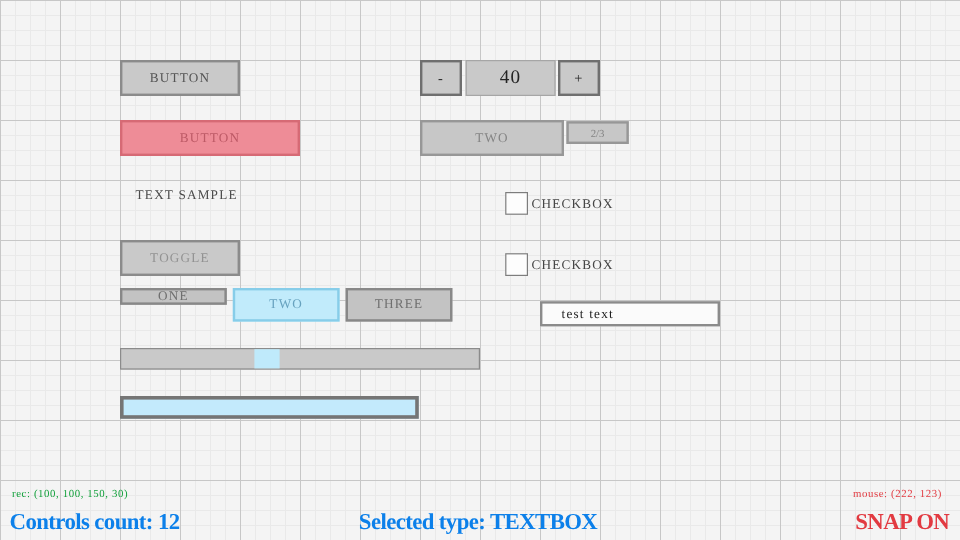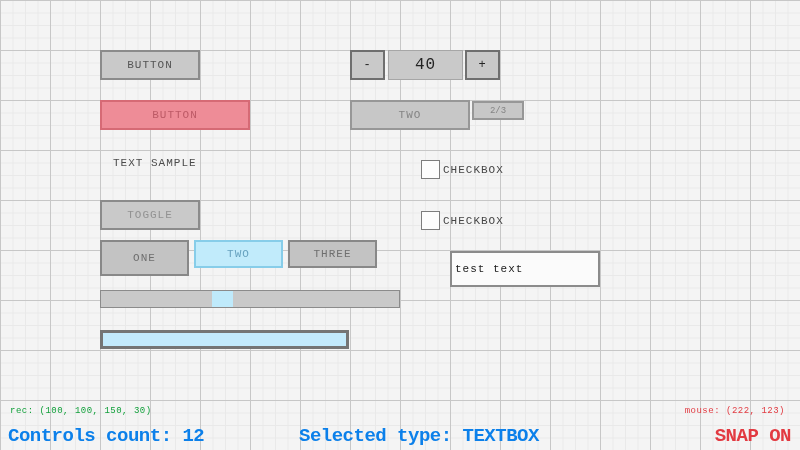--- a/index.html
+++ b/index.html
@@ -5,21 +5,21 @@
   html,body{margin:0;padding:0;background:#ddd;}
   #app{
     position:relative;width:800px;height:450px;overflow:hidden;
     background-color:#f4f4f4;
     background-image:
       linear-gradient(to right, #c7c7c7 1px, transparent 1px),
       linear-gradient(to bottom, #c7c7c7 1px, transparent 1px),
       linear-gradient(to right, #e9e9e9 1px, transparent 1px),
       linear-gradient(to bottom, #e9e9e9 1px, transparent 1px);
     background-size:50px 50px, 50px 50px, 12.5px 12.5px, 12.5px 12.5px;
-    font-family:Liberation Mono, monospace;
+    font-family:Liberation Serif, serif;
   }
   .ctrl{
     position:absolute;box-sizing:border-box;
     display:flex;align-items:center;justify-content:center;
     background:#c9c9c9;border:2px solid #8b8b8b;
     font-size:11px;letter-spacing:1px;color:#5e5e5e;
     white-space:nowrap;user-select:none;
   }
   
   #btn-gray{left:100px;top:50px;width:100px;height:30px;color:#555;}
@@ -34,26 +34,26 @@
   #lbl-sample{position:absolute;left:113px;top:157px;font-size:11px;letter-spacing:1px;color:#4c4c4c;}
   #toggle-btn{left:100px;top:200px;width:100px;height:30px;color:#929292;}
   
   .cbx{position:absolute;box-sizing:border-box;width:19px;height:19px;background:#fdfdfd;border:1px solid #7d7d7d;}
   #cb1{left:421px;top:160px;}
   #cb2{left:421px;top:211px;}
   .cbx-label{position:absolute;font-size:11px;letter-spacing:1px;color:#454545;}
   #cb1-label{left:443px;top:164px;}
   #cb2-label{left:443px;top:215px;}
   
-  #tg-one{left:100px;top:240px;width:89px;height:36px;background:#c3c3c3;border-color:#888;color:#6f6f6f;}
+  #tg-one{left:100px;top:240px;width:89px;height:14px;background:#c3c3c3;border-color:#888;color:#6f6f6f;}
   #tg-two{left:194px;top:240px;width:89px;height:28px;background:#c1ebfb;border-color:#87cde9;color:#67a2bf;}
   #tg-three{left:288px;top:240px;width:89px;height:28px;background:#c3c3c3;border-color:#888;color:#6f6f6f;}
   
-  #textbox{left:450px;top:251px;width:150px;height:36px;background:#fbfbfb;border:2px solid #8b8b8b;
-    color:#1c1c1c;justify-content:flex-start;padding:0 0 0 3px;font-size:11px;letter-spacing:1px;outline:none;}
+  #textbox{left:450px;top:251px;width:150px;height:21px;background:#fbfbfb;border:2px solid #8b8b8b;
+    color:#1c1c1c;justify-content:flex-start;padding:0 0 0 16px;font-size:11px;letter-spacing:1px;outline:none;}
   
   #slider{left:100px;top:290px;width:300px;height:18px;border-width:1px;background:#c9c9c9;border-color:#8b8b8b;}
   #slider-handle{position:absolute;left:111px;top:0;width:21px;height:16px;background:#bfeafb;}
   
   #panel{left:100px;top:330px;width:249px;height:19px;background:#c3eafc;border:3px solid #757575;}
   
   .status-sm{position:absolute;font-size:9px;letter-spacing:0.5px;white-space:nowrap;}
   .status-lg{position:absolute;font-size:19px;font-weight:bold;letter-spacing:-0.5px;white-space:nowrap;}
   #st-rec{left:10px;top:406px;color:#12a03b;}
   #st-mouse{right:15px;top:406px;color:#e23a41;}

